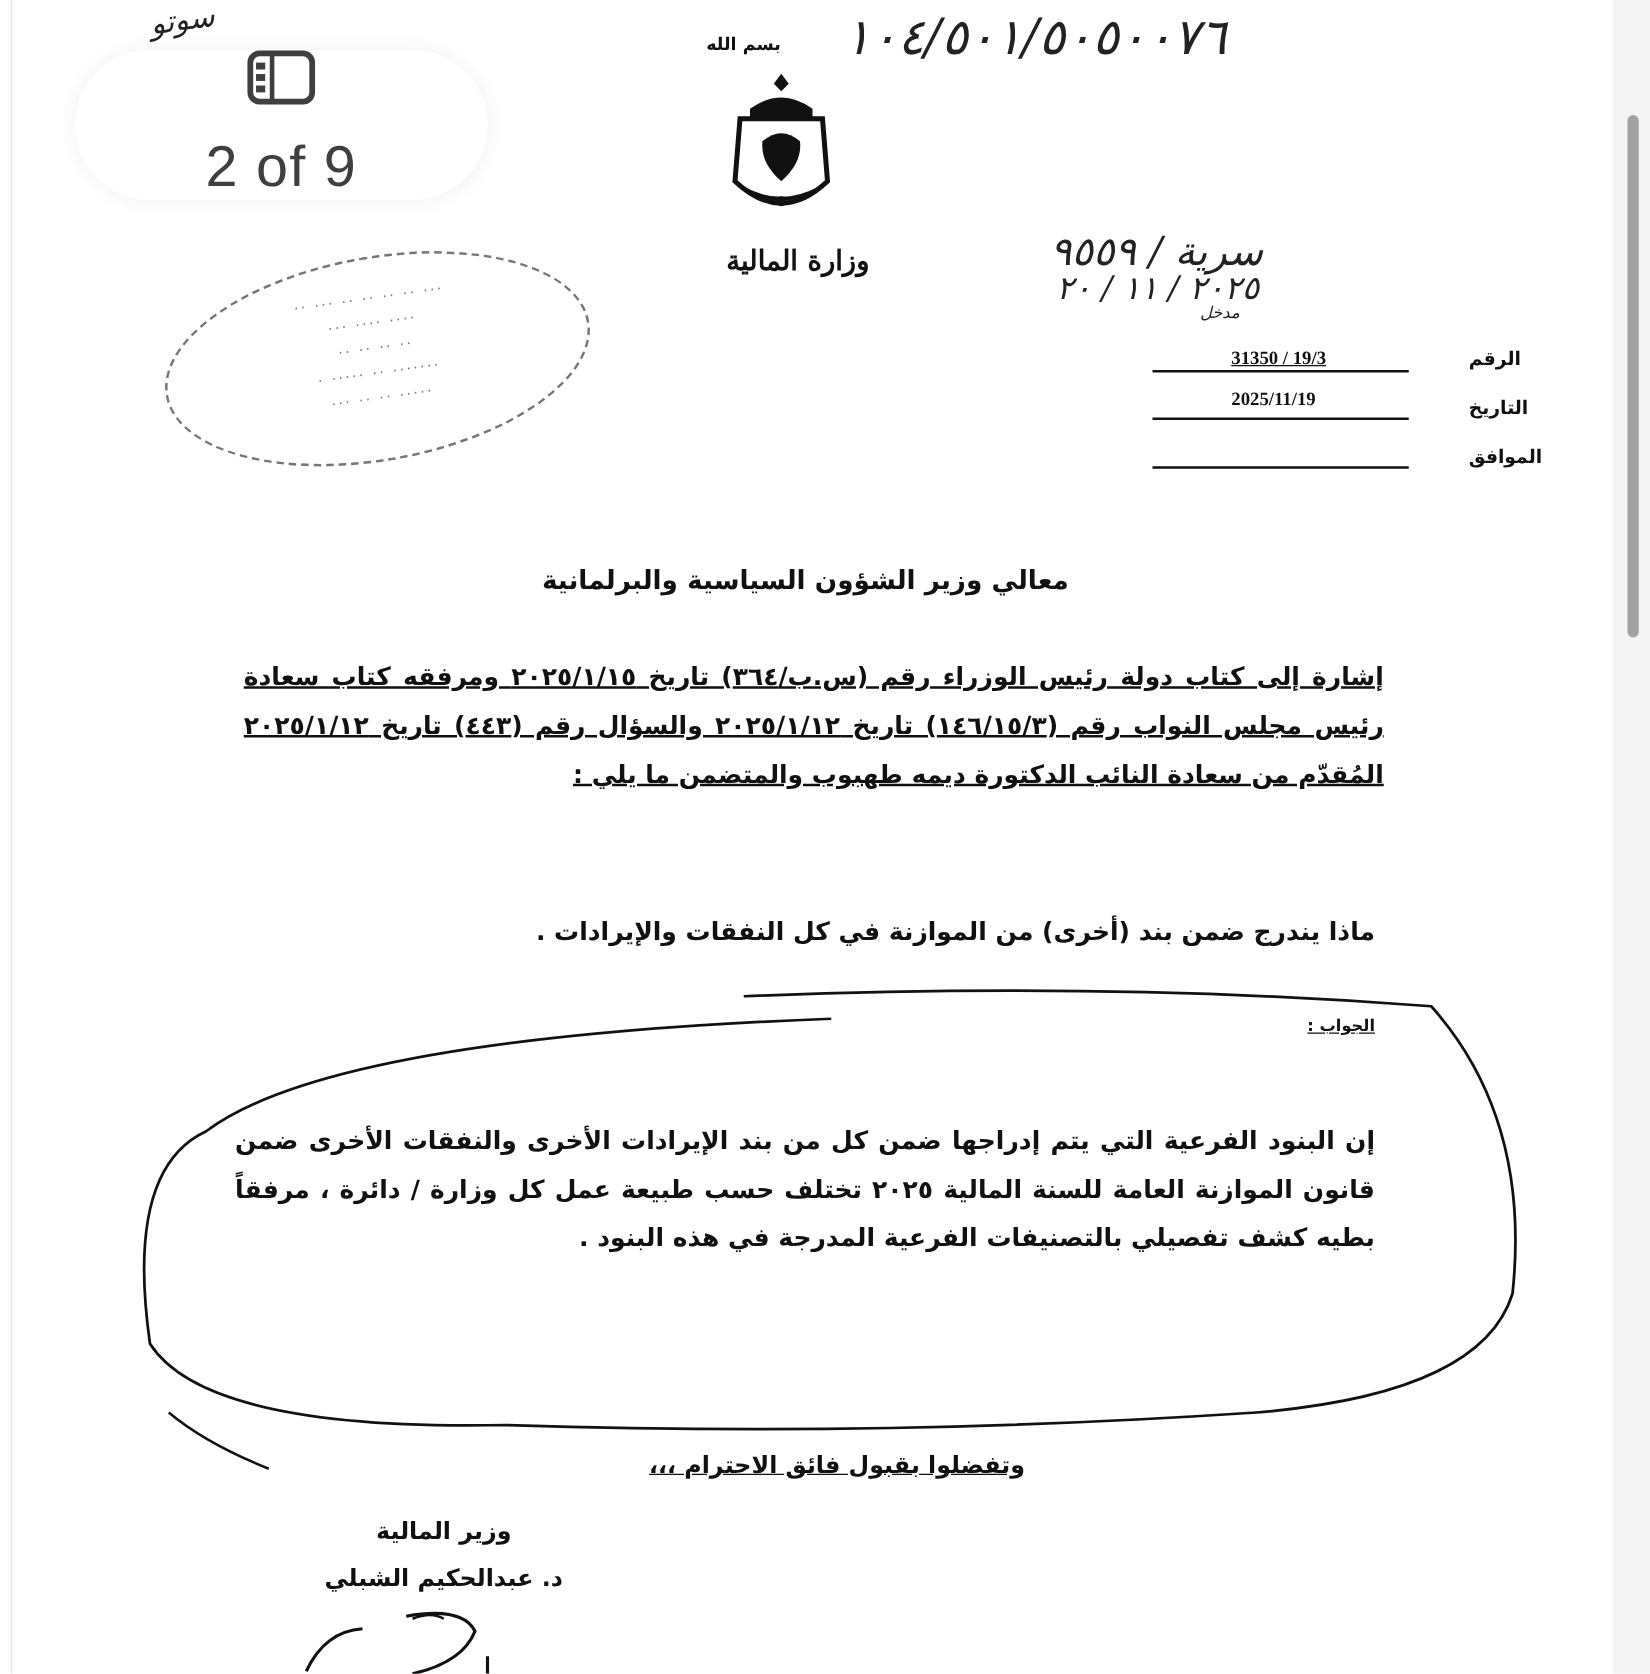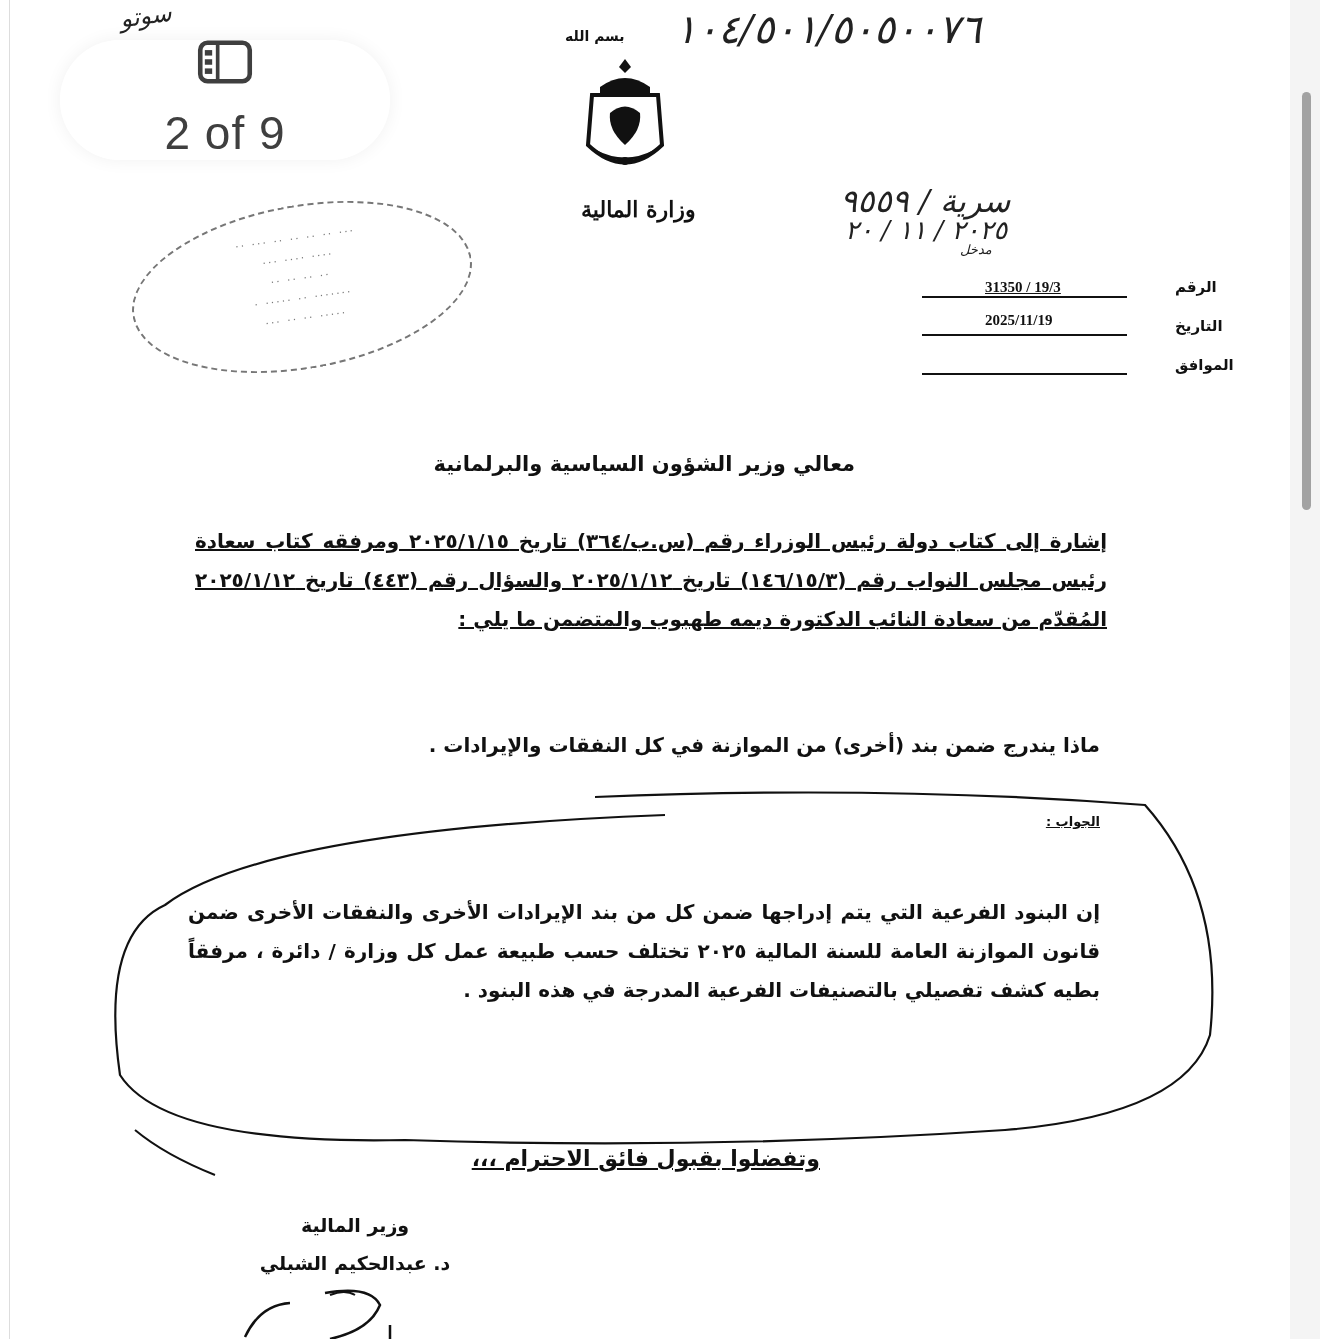--- a/index.html
+++ b/index.html
@@ -31,21 +31,21 @@
     .page-indicator .txt { font-family: "Liberation Sans", sans-serif; font-size: 46px; color: #3f3f3f; letter-spacing: 1px; }
     .ar { direction: rtl; font-family: "DejaVu Sans", sans-serif; font-weight: bold; }
     .abs { position: absolute; }
     .hand { font-family: "DejaVu Serif", serif; font-style: italic; color: #222; }
     .ref-label { font-size: 15px; font-weight: bold; margin-left: 45px; }
     .ref-line { position: absolute; height: 2px; background: #111; }
     .ref-value { font-family: "Liberation Serif", serif; font-weight: bold; font-size: 15px; text-align: center; }
     .title { font-size: 21px; }
     .para { font-size: 20px; line-height: 39px; text-align: justify; text-align-last: right; }
     .answer-label { font-size: 13px; text-decoration: underline; }
-    .closing { font-size: 22px; text-decoration: underline; }
+    .closing { font-size: 19px; text-decoration: underline; margin-top: 15px; }
     .sig-line { font-size: 19px; text-align: center; }
     .stamp {
       position: absolute; left: 120px; top: 205px; width: 340px; height: 160px;
       border: 2px dashed #777; border-radius: 50%;
       transform: rotate(-10deg);
     }
     .stamp-inner {
       position: absolute; left: 40px; top: 22px; width: 260px; height: 112px;
       font-size: 11px; color: #777; line-height: 20px; text-align: center;
       letter-spacing: 2px; transform: rotate(2deg);

